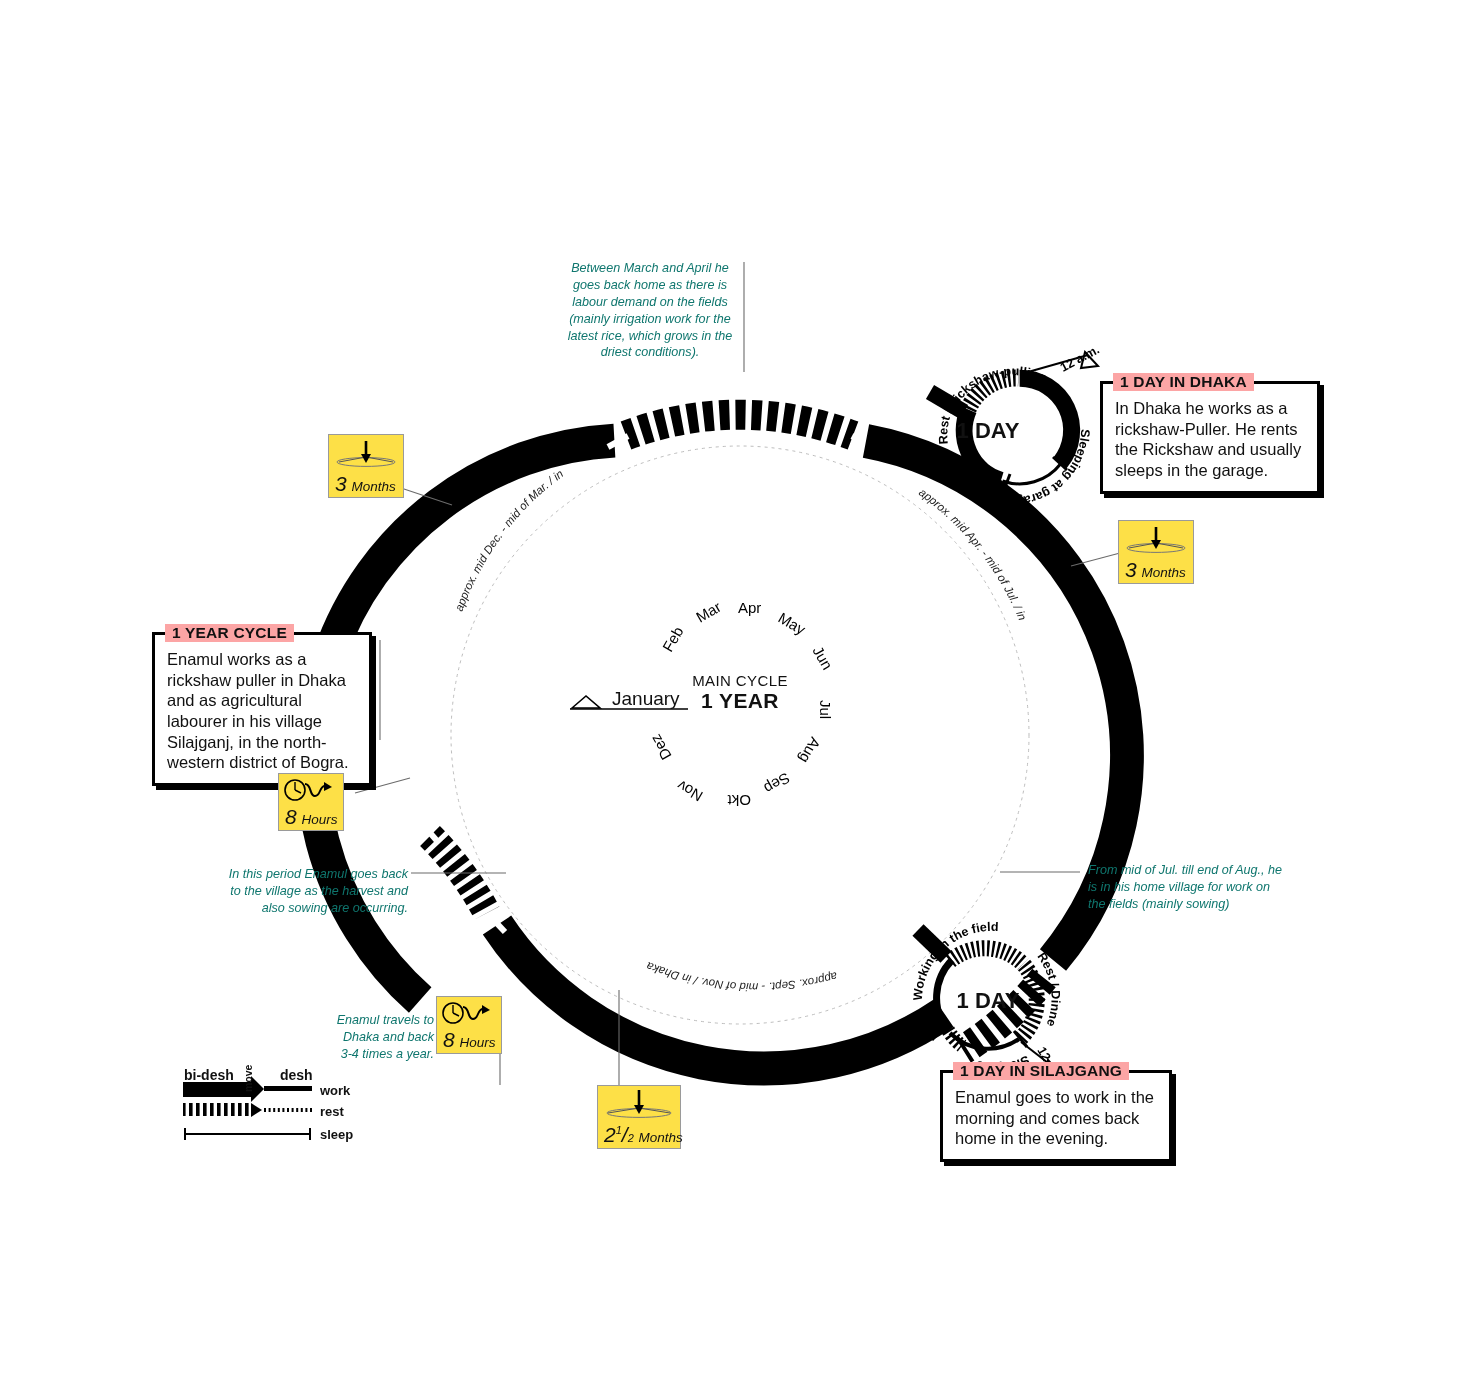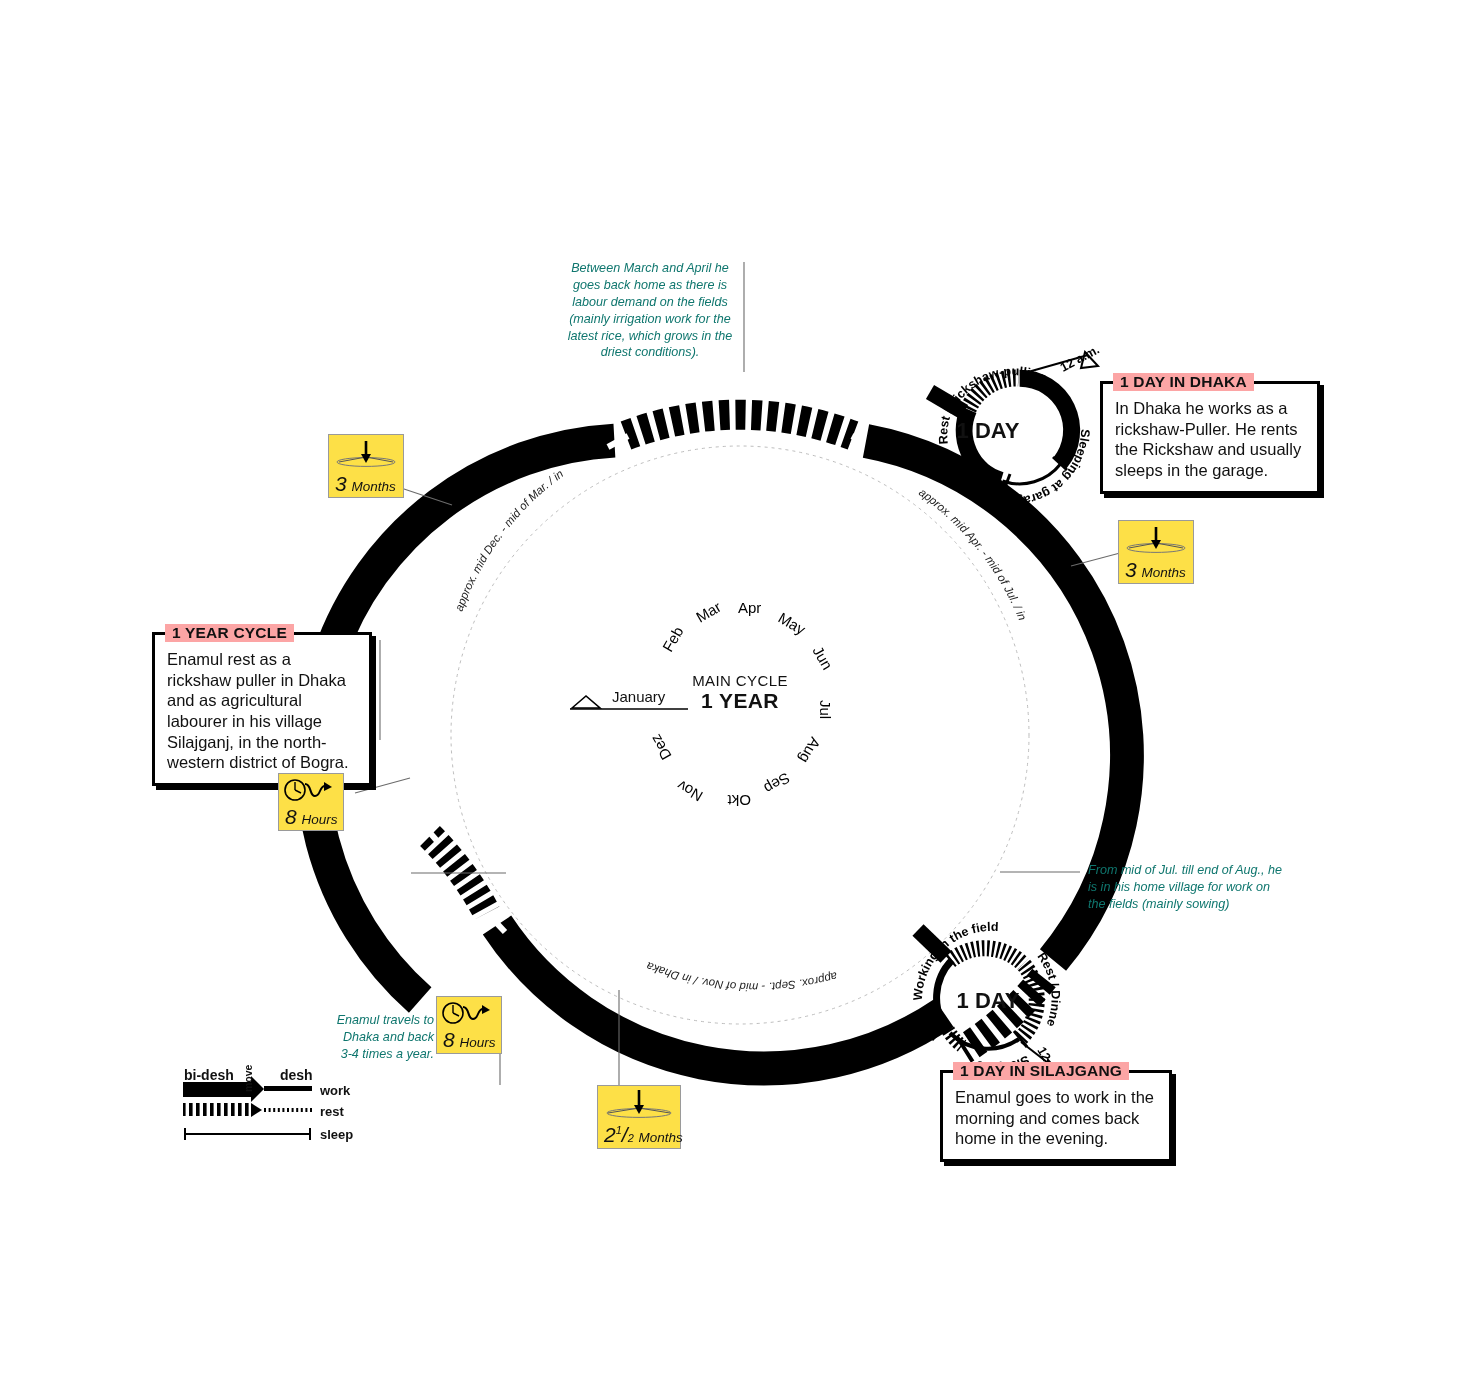--- a/index.html
+++ b/index.html
@@ -34,21 +34,21 @@
 
   
   .legend{position:absolute;left:176px;top:1058px;width:330px;height:92px;}
   .legend .rowlbl{position:absolute;font-size:13px;font-weight:bold;}
   .legend .toplbl{position:absolute;font-size:14px;font-weight:bold;}
   .legend .movelbl{position:absolute;font-size:10.5px;font-weight:bold;
         transform:rotate(-90deg);transform-origin:left bottom;white-space:nowrap;}
   .ctr{position:absolute;text-align:center;white-space:nowrap;}
   .ctr .l1{font-size:15px;letter-spacing:.4px;}
   .ctr .l2{font-size:21px;font-weight:bold;letter-spacing:.4px;}
-  .janlbl{position:absolute;font-size:15px;white-space:nowrap;}
+  .janlbl{position:absolute;font-size:19px;white-space:nowrap;}
   .daylbl{position:absolute;font-size:22px;font-weight:bold;white-space:nowrap;}
 </style>
 </head>
 <body>
 
 <div class="stage">
 
   <svg viewBox="0 0 1480 1376">
     <defs>
 
@@ -218,35 +218,36 @@
     <div class="l1">MAIN CYCLE</div>
     <div class="l2">1 YEAR</div>
   </div>
   <div class="janlbl" style="left:612px;top:688px;">January</div>
 
   <div class="daylbl" style="left:988px;top:418px;transform:translateX(-50%);">1 DAY</div>
   <div class="daylbl" style="left:988px;top:988px;transform:translateX(-50%);">1 DAY</div>
 
   <div class="callout" style="left:152px;top:632px;width:214px;">
     <div class="hd">1 YEAR CYCLE</div>
-    <div class="bd">Enamul rest as a rickshaw puller in Dhaka and as agricultural labourer in his village Silajganj, in the north-western district of Bogra.</div>
+    <div class="bd">Enamul works as a rickshaw puller in Dhaka and as agricultural labourer in his village Silajganj, in the north-western district of Bogra.</div>
   </div>
 
   <div class="callout" style="left:1100px;top:381px;width:214px;">
     <div class="hd">1 DAY IN DHAKA</div>
     <div class="bd">In Dhaka he works as a rickshaw-Puller. He rents the Rickshaw and usually sleeps in the garage.</div>
   </div>
 
   <div class="callout" style="left:940px;top:1070px;width:226px;">
     <div class="hd">1 DAY IN SILAJGANG</div>
     <div class="bd">Enamul goes to work in the morning and comes back home in the evening.</div>
   </div>
 
   <div class="note c" style="left:556px;top:260px;width:188px;">Between March and April he goes back home as there is labour demand on the fields (mainly irrigation work for the latest rice, which grows in the driest conditions).</div>
   <div class="note" style="left:1088px;top:862px;width:198px;">From mid of Jul. till end of Aug., he is in his home village for work on the fields (mainly sowing)</div>
+  <div class="note r" style="left:228px;top:866px;width:180px;">In this period Enamul goes back to the village as the harvest and also sowing are occurring.</div>
   <div class="note r" style="left:330px;top:1012px;width:104px;">Enamul travels to Dhaka and back 3-4 times a year.</div>
 
   <div class="chip" style="left:328px;top:434px;width:74px;height:62px;">
     <div class="gfx">
       <svg viewBox="0 0 74 38" style="position:absolute;left:0;top:0;width:74px;height:38px;">
         <ellipse cx="37" cy="27" rx="29" ry="4.4" fill="none" stroke="#777" stroke-width="1"></ellipse>
         <path d="M 10 27 L 37 22 L 64 27" fill="none" stroke="#555" stroke-width="1"></path>
         <line x1="37" y1="6" x2="37" y2="23" stroke="#000" stroke-width="2.6"></line>
         <polygon points="32,19 42,19 37,28" fill="#000"></polygon>
       </svg>

